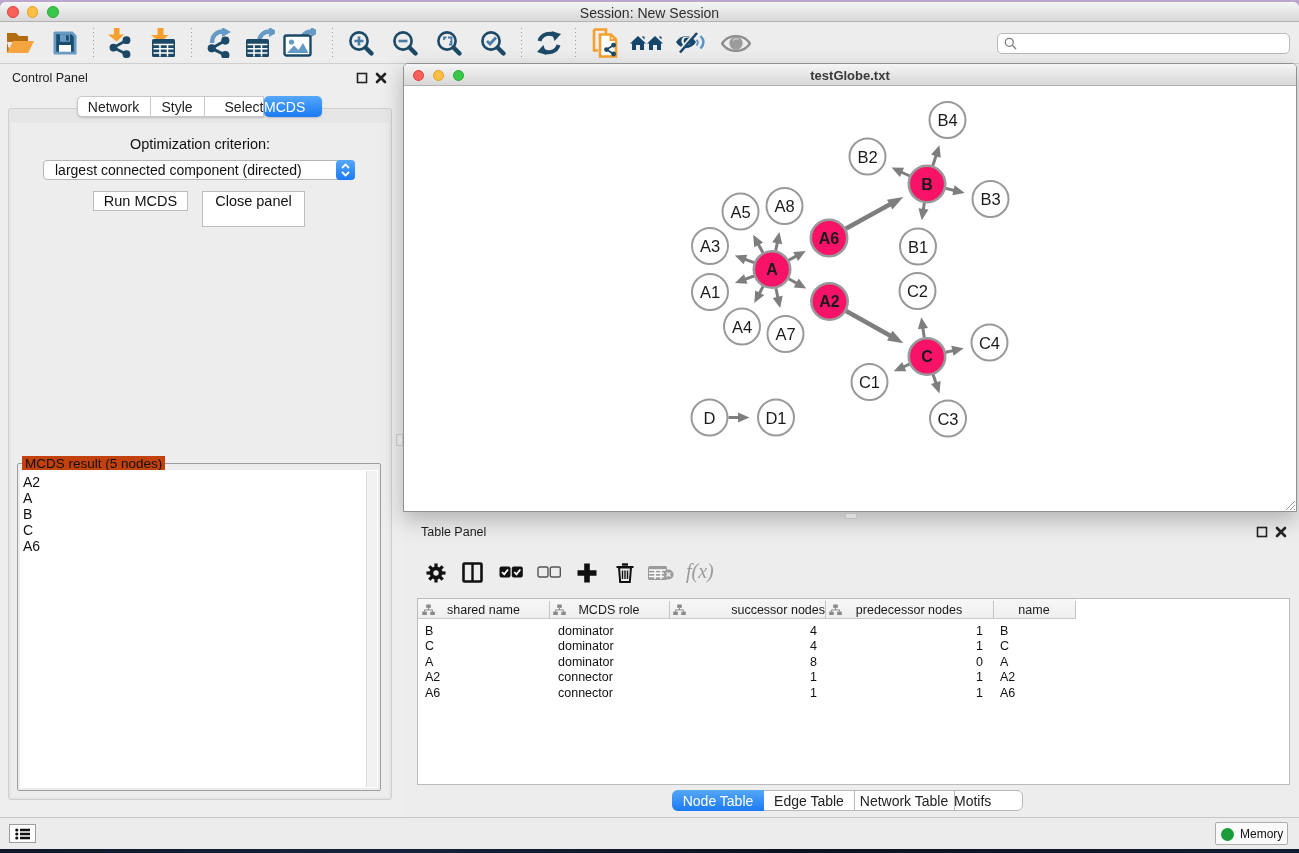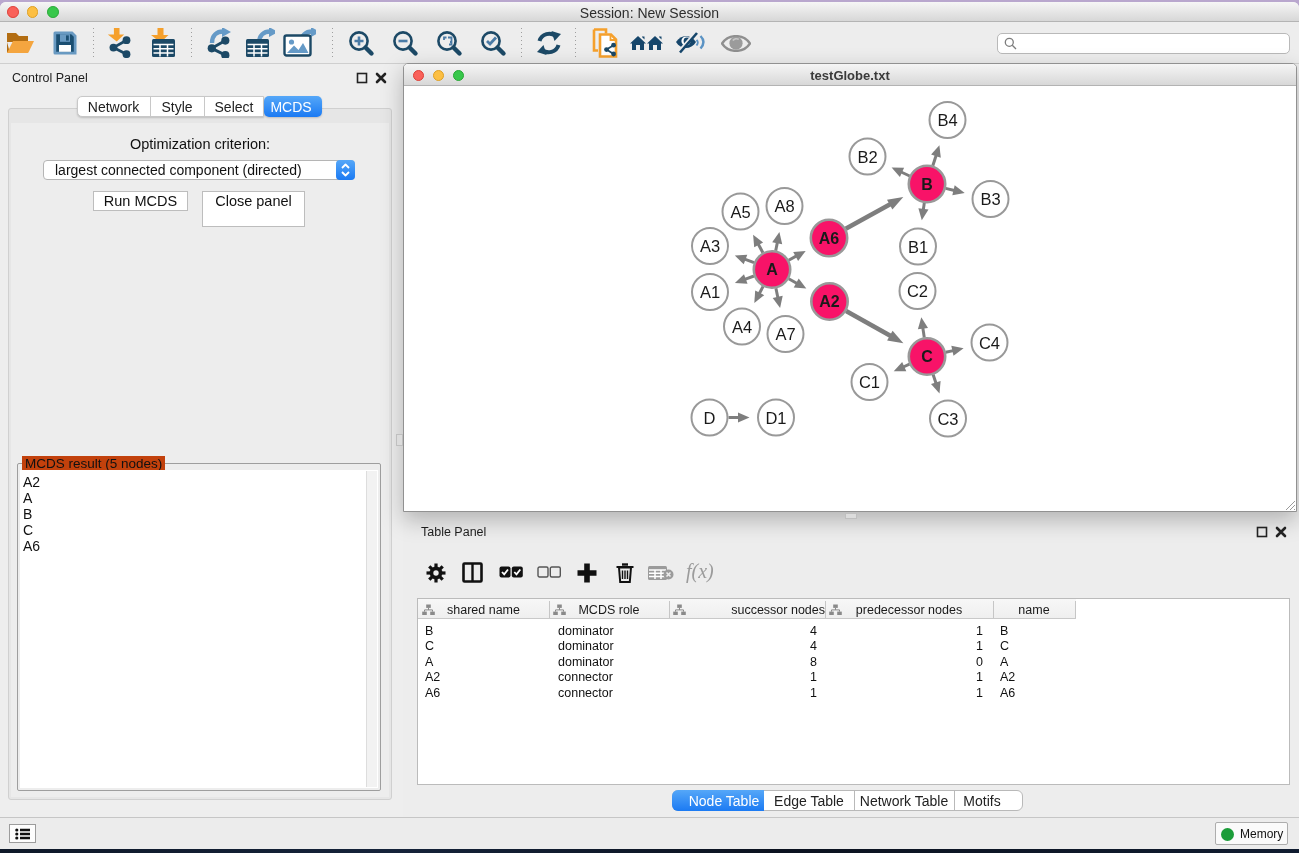--- a/index.html
+++ b/index.html
@@ -150,22 +150,22 @@
     <path d="M21 2 L29 10 M29 2 L21 10" stroke="#222" stroke-width="2.6" stroke-linecap="round"></path>
   </svg>
 <div class="abs" style="left:8px;top:108px;width:384px;height:692px;background:#e6e6e6;border:1px solid #d0d0d0;border-radius:3px"></div>
 <div class="abs" style="left:11px;top:123px;width:378px;height:674px;background:#ededed"></div>
 <div class="abs" style="left:77px;top:96px;width:187px;height:21px;background:#fff;border:1px solid #c8c8c8;border-radius:5px 0 0 5px;box-shadow:0 1px 2px rgba(0,0,0,.18)"></div>
 <div class="abs" style="left:150px;top:96px;width:1px;height:21px;background:#c8c8c8"></div>
 <div class="abs" style="left:204px;top:96px;width:1px;height:21px;background:#c8c8c8"></div>
 <div class="abs blue" style="left:264px;top:96px;width:58px;height:21px;border-radius:5px;box-shadow:0 1px 2px rgba(0,0,0,.18)"></div>
 <div class="abs" style="left:77px;top:99px;width:73px;text-align:center;font-size:14px;color:#222">Network</div>
 <div class="abs" style="left:150px;top:99px;width:54px;text-align:center;font-size:14px;color:#222">Style</div>
-<div class="abs" style="left:204px;top:99px;width:60px;text-align:center;font-size:14px;color:#222">Select</div>
-<div class="abs" style="left:264px;top:99px;width:54px;text-align:center;font-size:14px;color:#fff">MCDS</div>
+<div class="abs" style="left:204px;top:99px;width:80px;text-align:center;font-size:14px;color:#222">Select</div>
+<div class="abs" style="left:264px;top:99px;width:54px;text-align:left;font-size:14px;color:#fff">MCDS</div>
 <div class="abs" style="left:11px;top:136px;width:378px;text-align:center;font-size:14.5px;color:#111">Optimization criterion:</div>
 <div class="abs" style="left:43px;top:160px;width:312px;height:20px;background:#fff;border:1px solid #b5b5b5;border-radius:4px"></div>
 <div class="abs" style="left:55px;top:162px;font-size:14px;color:#111">largest connected component (directed)</div>
 <div class="abs blue" style="left:336px;top:160px;width:19px;height:20px;border-radius:4px"></div>
 <svg class="abs" style="left:339px;top:163px" width="13" height="14" viewBox="0 0 13 14">
     <path d="M3 5 L6.5 1.5 10 5" stroke="#fff" stroke-width="1.8" fill="none" stroke-linejoin="round"></path>
     <path d="M3 9 L6.5 12.5 10 9" stroke="#fff" stroke-width="1.8" fill="none" stroke-linejoin="round"></path>
   </svg>
 <div class="abs btn" style="left:93px;top:191px;width:95px;height:20px;font-size:14.5px;line-height:19.5px">Run MCDS</div>
 <div class="abs btn" style="left:202px;top:191px;width:103px;height:36px;font-size:14.5px;line-height:19.5px">Close panel</div>
@@ -376,24 +376,24 @@
 <div class="abs" style="left:1000px;top:670.1px;font-size:12.5px;color:#111">A2</div>
 <div class="abs" style="left:425px;top:685.6px;font-size:12.5px;color:#111">A6</div>
 <div class="abs" style="left:558px;top:685.6px;font-size:12.5px;color:#111">connector</div>
 <div class="abs" style="left:727px;top:685.6px;width:90px;text-align:right;font-size:12.5px;color:#111">1</div>
 <div class="abs" style="left:893px;top:685.6px;width:90px;text-align:right;font-size:12.5px;color:#111">1</div>
 <div class="abs" style="left:1000px;top:685.6px;font-size:12.5px;color:#111">A6</div>
 <div class="abs" style="left:672px;top:790px;width:351px;height:21px;background:#fff;border:1px solid #b9b9b9;border-radius:6px"></div>
 <div class="abs blue" style="left:672px;top:790px;width:92px;height:21px;border-radius:6px 0 0 6px"></div>
 <div class="abs" style="left:854px;top:790px;width:1px;height:21px;background:#b9b9b9"></div>
 <div class="abs" style="left:954px;top:790px;width:1px;height:21px;background:#b9b9b9"></div>
-<div class="abs" style="left:672px;top:793px;width:104px;text-align:center;font-size:14px;color:#fff">Node Table</div>
+<div class="abs" style="left:672px;top:793px;width:92px;text-align:center;font-size:14px;color:#fff">Node Table</div>
 <div class="abs" style="left:764px;top:793px;width:90px;text-align:center;font-size:14px;color:#222">Edge Table</div>
 <div class="abs" style="left:854px;top:793px;width:100px;text-align:center;font-size:14px;color:#222">Network Table</div>
-<div class="abs" style="left:954px;top:793px;width:56px;text-align:center;font-size:14px;color:#222">Motifs</div>
+<div class="abs" style="left:954px;top:793px;width:56px;font-size:14px;color:#222">Motifs</div>
 <div class="abs" style="left:0;top:817px;width:1299px;height:32px;background:#ececec;border-top:1px solid #c6c6c6"></div>
 <div class="abs" style="left:9px;top:824px;width:27px;height:19px;background:#fdfdfd;border:1px solid #9c9c9c"></div>
 <svg class="abs" style="left:15px;top:828px" width="15" height="12" viewBox="0 0 15 12">
     <g fill="#111">
       <circle cx="1.8" cy="2" r="1.6"></circle>
       <circle cx="1.8" cy="6" r="1.6"></circle>
       <circle cx="1.8" cy="10" r="1.6"></circle>
     </g>
     <path d="M5 2 h10 M5 6 h10 M5 10 h10" stroke="#111" stroke-width="2.6"></path>
   </svg>

